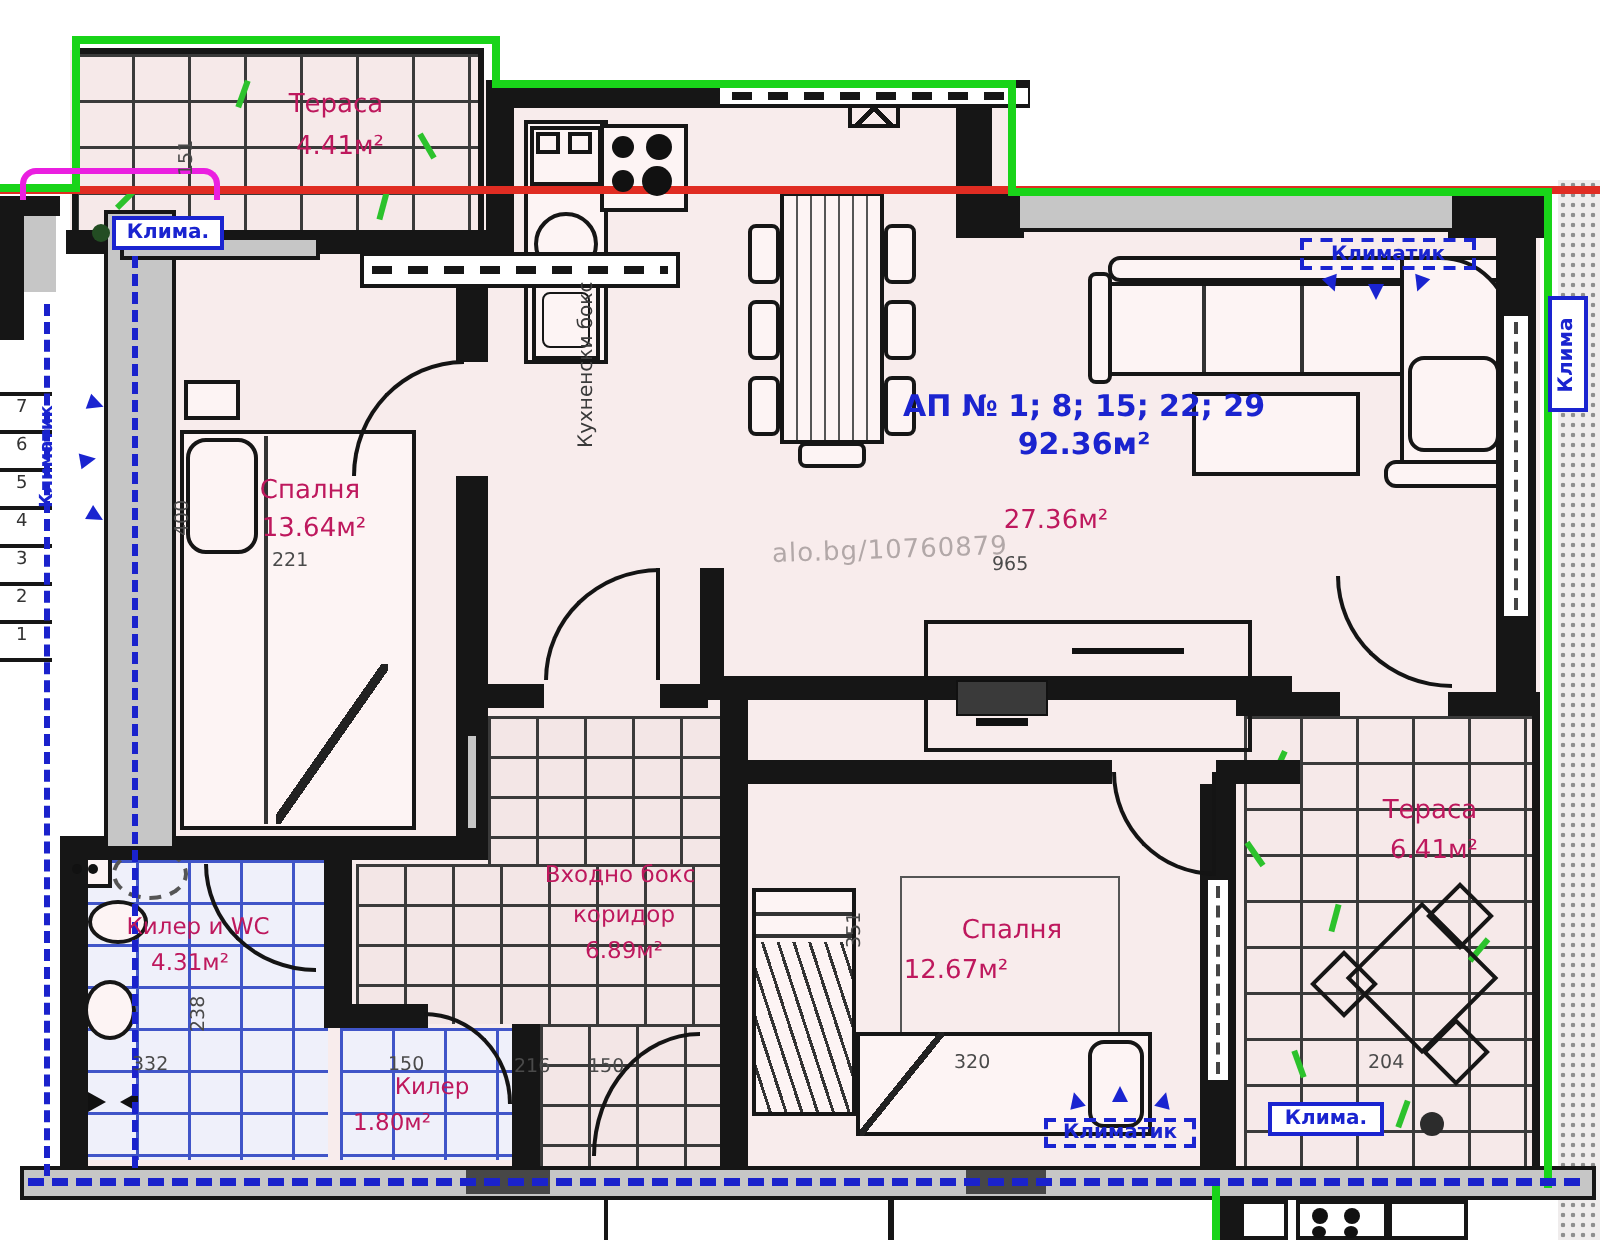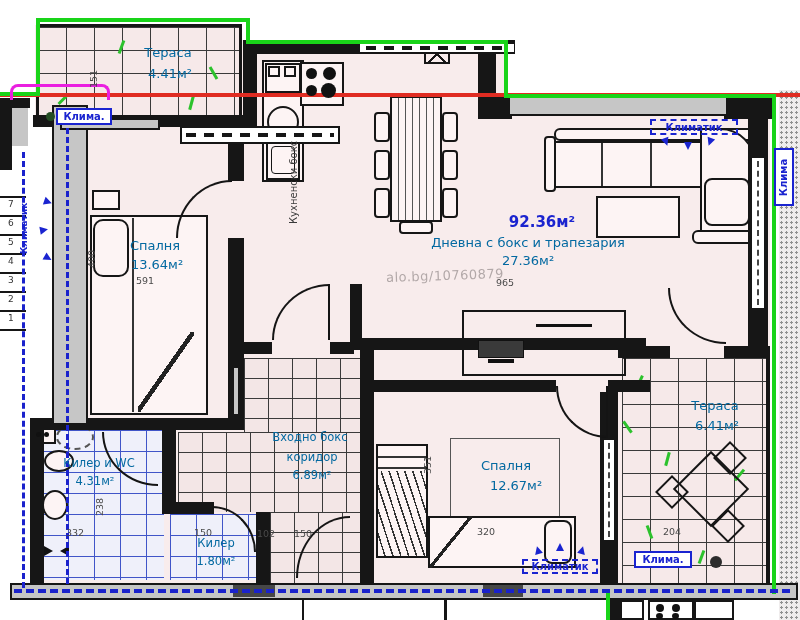--- a/index.html
+++ b/index.html
@@ -26,21 +26,21 @@
   .xcross{background:linear-gradient(45deg,transparent 46%,#161616 46% 54%,transparent 54%),linear-gradient(135deg,transparent 46%,#161616 46% 54%,transparent 54%);border:2px solid #161616}
   .dashell{border:2px dashed #555;border-radius:50%;background:transparent}
   .arc{position:absolute;box-sizing:border-box;z-index:6}
   .arc.tl{border-top:2px solid #141414;border-left:2px solid #141414;border-top-left-radius:100%}
   .arc.tr{border-top:2px solid #141414;border-right:2px solid #141414;border-top-right-radius:100%}
   .arc.bl{border-bottom:2px solid #141414;border-left:2px solid #141414;border-bottom-left-radius:100%}
   .g{position:absolute;background:#19d419;z-index:9}
   .red{position:absolute;background:#e02c22;z-index:9}
   .bdv{position:absolute;border-left:3px dashed #1a22cc;z-index:10}
   .bdh{position:absolute;border-top:4px dashed #1a22cc;z-index:10}
-  .lbl{position:absolute;font-size:13px;color:#0369a1;white-space:nowrap;transform:translateX(-50%);z-index:11}
+  .lbl{position:absolute;font-size:13px;color:#be185d;white-space:nowrap;transform:translateX(-50%);z-index:11}
   .lbl.sm{font-size:11.5px}
   .blue{color:#1b24cf;font-weight:700}
   .apt{font-size:15px}
   .dim{position:absolute;font-size:9.5px;color:#4a4a4a;white-space:nowrap;z-index:11;line-height:12px}
   .vt{transform:rotate(-90deg);transform-origin:0 100%;height:12px}
   .kbox{position:absolute;border:2px solid #1a24d0;background:#fff;color:#1a24d0;font-weight:700;font-size:10px;
     display:flex;align-items:center;justify-content:center;white-space:nowrap;z-index:12;box-sizing:border-box}
   .kbox.dash{border-style:dashed;background:transparent}
   .arrD{position:absolute;width:0;height:0;border-left:4px solid transparent;border-right:4px solid transparent;border-top:8px solid #1a24d0;z-index:12}
   .arrU{position:absolute;width:0;height:0;border-left:4px solid transparent;border-right:4px solid transparent;border-bottom:8px solid #1a24d0;z-index:12}
@@ -274,45 +274,45 @@
   <div class="kbox" style="left:634px;top:551px;width:58px;height:17px">
       <span>Клима.</span>
     </div>
   <div class="dim vt" style="left:30px;top:242px;color:#1a24d0;font-weight:700;font-size:9px"><span>Климатик</span></div>
   <div class="arrR" style="left:44px;top:198px;transform:rotate(20deg)"></div>
   <div class="arrR" style="left:40px;top:226px;transform:rotate(-10deg)"></div>
   <div class="arrR" style="left:44px;top:254px;transform:rotate(30deg)"></div>
 
   <div class="lbl" style="left:168px;top:45px"><span>Тераса</span></div>
   <div class="lbl" style="left:170px;top:66px"><span>4.41м²</span></div>
+  <div class="lbl apt blue" style="left:542px;top:194px"><span>АП № 1; 8; 15; 22; 29</span></div>
   <div class="lbl apt blue" style="left:542px;top:213px"><span>92.36м²</span></div>
-  <div class="lbl" style="left:528px;top:235px"><span>Дневна с бокс и трапезария</span></div>
   <div class="lbl" style="left:528px;top:253px"><span>27.36м²</span></div>
   <div class="lbl" style="left:155px;top:238px"><span>Спалня</span></div>
   <div class="lbl" style="left:157px;top:257px"><span>13.64м²</span></div>
   <div class="lbl sm" style="left:99px;top:456px"><span>Килер и WC</span></div>
   <div class="lbl sm" style="left:95px;top:474px"><span>4.31м²</span></div>
   <div class="lbl sm" style="left:310px;top:430px"><span>Входно бокс</span></div>
   <div class="lbl sm" style="left:312px;top:450px"><span>коридор</span></div>
   <div class="lbl sm" style="left:312px;top:468px"><span>6.89м²</span></div>
   <div class="lbl sm" style="left:216px;top:536px"><span>Килер</span></div>
-  <div class="lbl sm" style="left:216px;top:554px"><span>1.80м²</span></div>
+  <div class="lbl sm" style="left:196px;top:554px"><span>1.80м²</span></div>
   <div class="lbl" style="left:506px;top:458px"><span>Спалня</span></div>
-  <div class="lbl" style="left:516px;top:478px"><span>12.67м²</span></div>
+  <div class="lbl" style="left:478px;top:478px"><span>12.67м²</span></div>
   <div class="lbl" style="left:715px;top:398px"><span>Тераса</span></div>
   <div class="lbl" style="left:717px;top:418px"><span>6.41м²</span></div>
   <div class="dim vt" style="left:300px;top:212px;font-size:10px;color:#3a3a3a"><span>Кухненски бокс</span></div>
   <div class="wm" style="left:386px;top:268px"><span>alo.bg/10760879</span></div>
 
   <div class="dim vt" style="left:100px;top:76px"><span>151</span></div>
   <div class="dim vt" style="left:98px;top:256px"><span>400</span></div>
-  <div class="dim" style="left:136px;top:275px"><span>591</span></div>
+  <div class="dim" style="left:136px;top:275px"><span>221</span></div>
   <div class="dim" style="left:496px;top:277px"><span>965</span></div>
   <div class="dim vt" style="left:106px;top:504px"><span>238</span></div>
   <div class="dim" style="left:66px;top:527px"><span>332</span></div>
   <div class="dim vt" style="left:434px;top:462px"><span>351</span></div>
   <div class="dim" style="left:477px;top:526px"><span>320</span></div>
-  <div class="dim" style="left:257px;top:528px"><span>102</span></div>
+  <div class="dim" style="left:257px;top:528px"><span>216</span></div>
   <div class="dim" style="left:294px;top:528px"><span>150</span></div>
   <div class="dim" style="left:194px;top:527px"><span>150</span></div>
-  <div class="dim" style="left:663px;top:526px"><span>204</span></div>
+  <div class="dim" style="left:684px;top:526px"><span>204</span></div>
 
 </div>
 
 </body></html>

